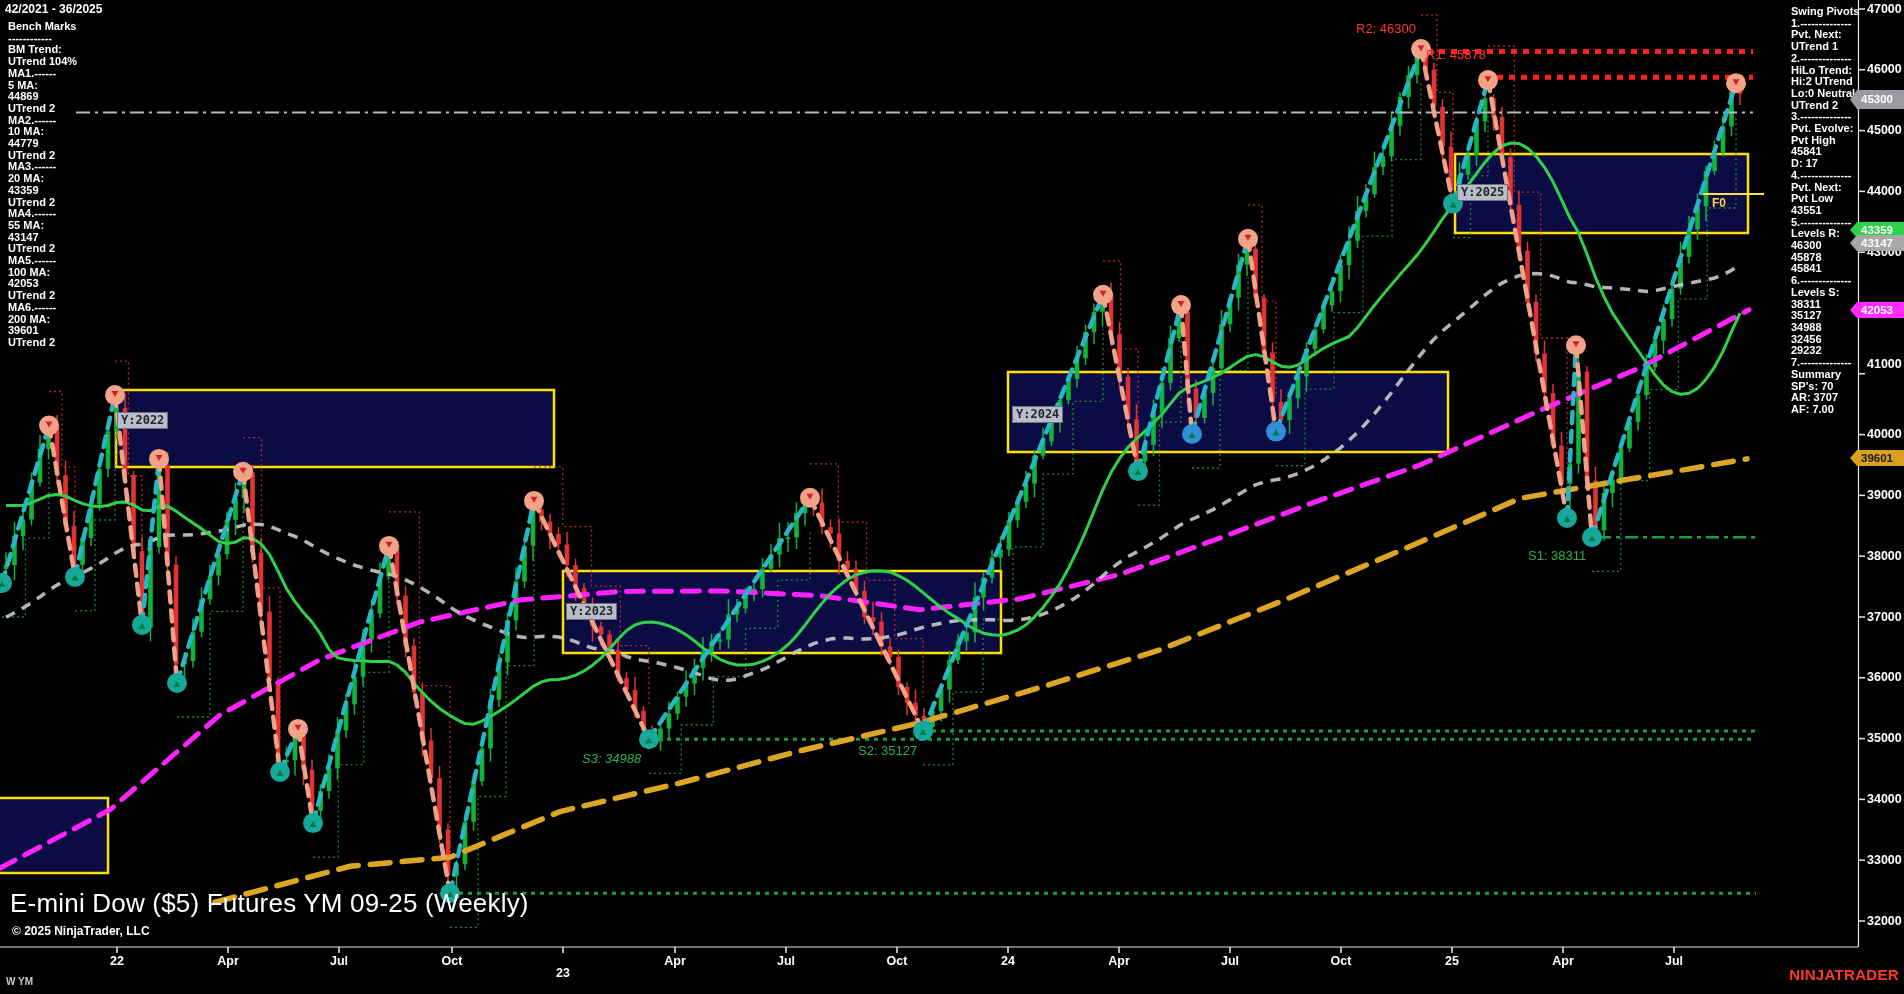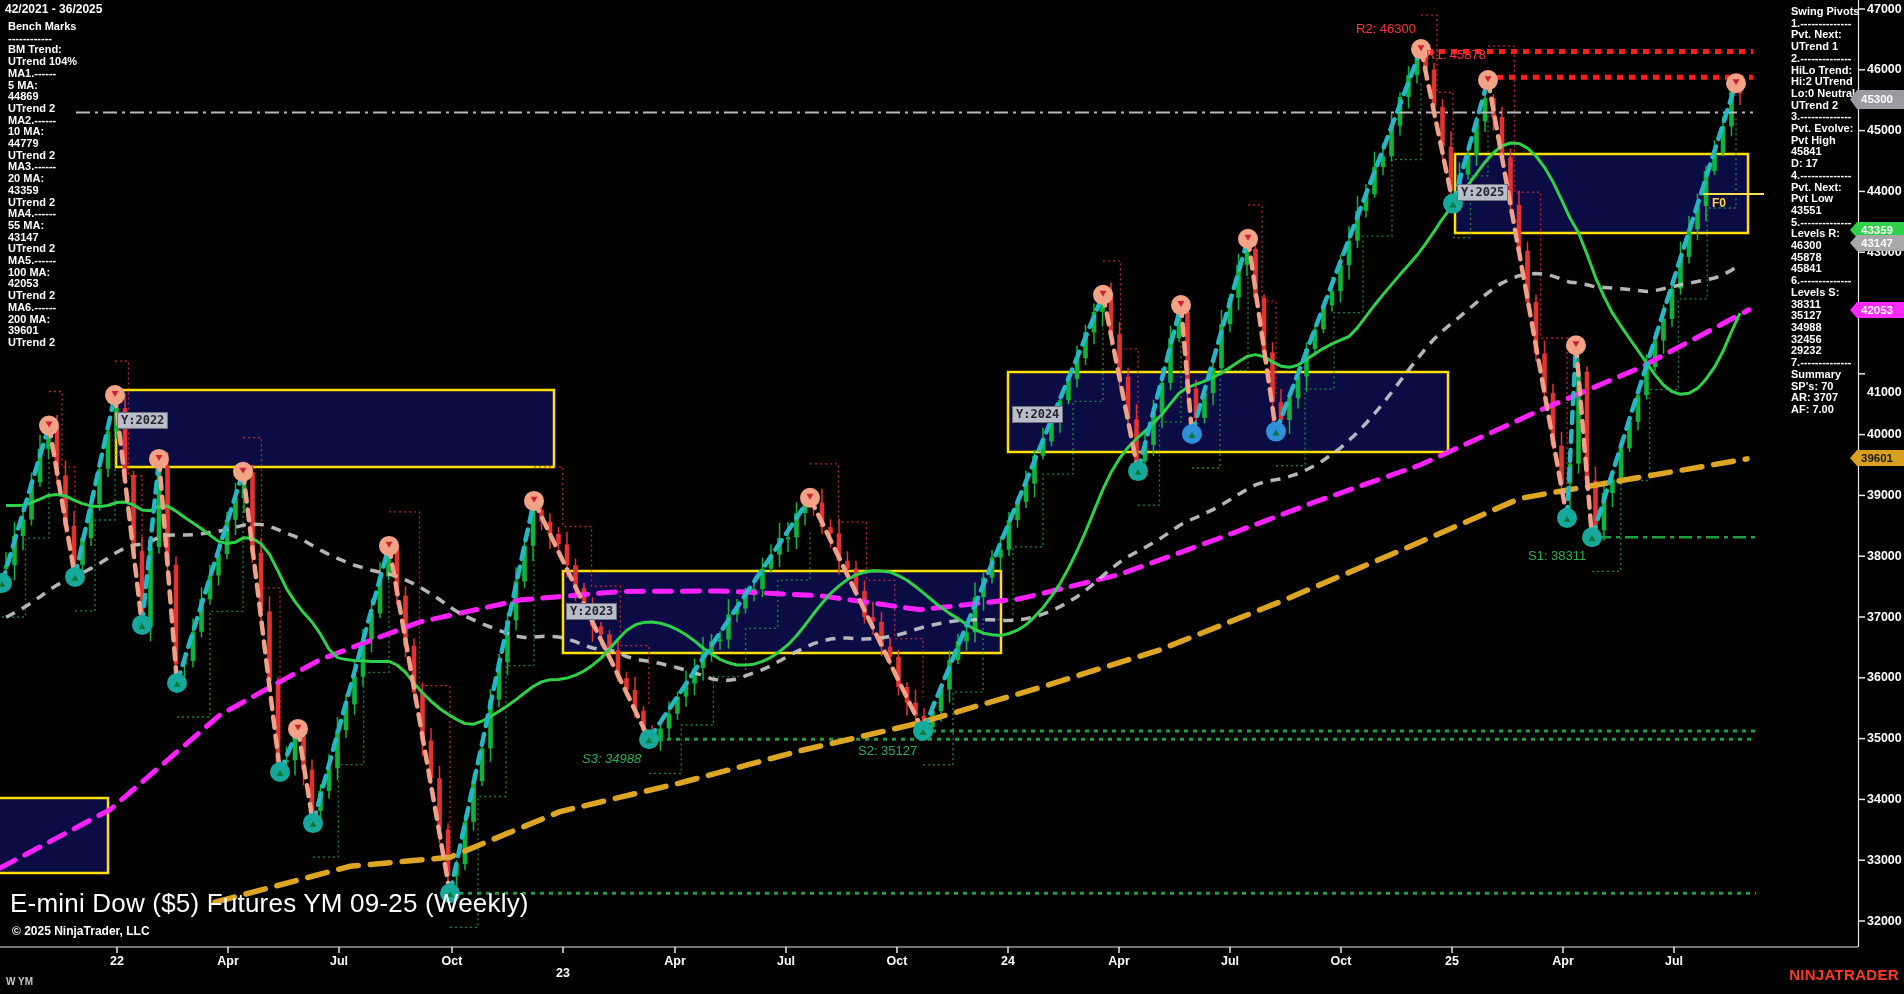--- a/index.html
+++ b/index.html
@@ -686,21 +686,21 @@
       <div>AF: 7.00</div>
     </div>
 
   <div id="y-axis">
       <div class="ylab" style="top: 1.5px;">47000</div>
       <div class="ylab" style="top: 62.3px;">46000</div>
       <div class="ylab" style="top: 123.1px;">45000</div>
       <div class="ylab" style="top: 183.9px;">44000</div>
       <div class="ylab" style="top: 244.7px;">43000</div>
       <div class="ylab" style="top: 305.5px;">42000</div>
-      <div class="ylab" style="top: 385px;">41000</div>
+      <div class="ylab" style="top: 357px;">41000</div>
       <div class="ylab" style="top: 427.1px;">40000</div>
       <div class="ylab" style="top: 487.9px; text-align: center;">39000</div>
       <div class="ylab" style="top: 548.7px;">38000</div>
       <div class="ylab" style="top: 609.5px;">37000</div>
       <div class="ylab" style="top: 670.3px;">36000</div>
       <div class="ylab" style="top: 731.1px;">35000</div>
       <div class="ylab" style="top: 791.9px;">34000</div>
       <div class="ylab" style="top: 852.7px;">33000</div>
       <div class="ylab" style="top: 913.5px;">32000</div>
     </div>

